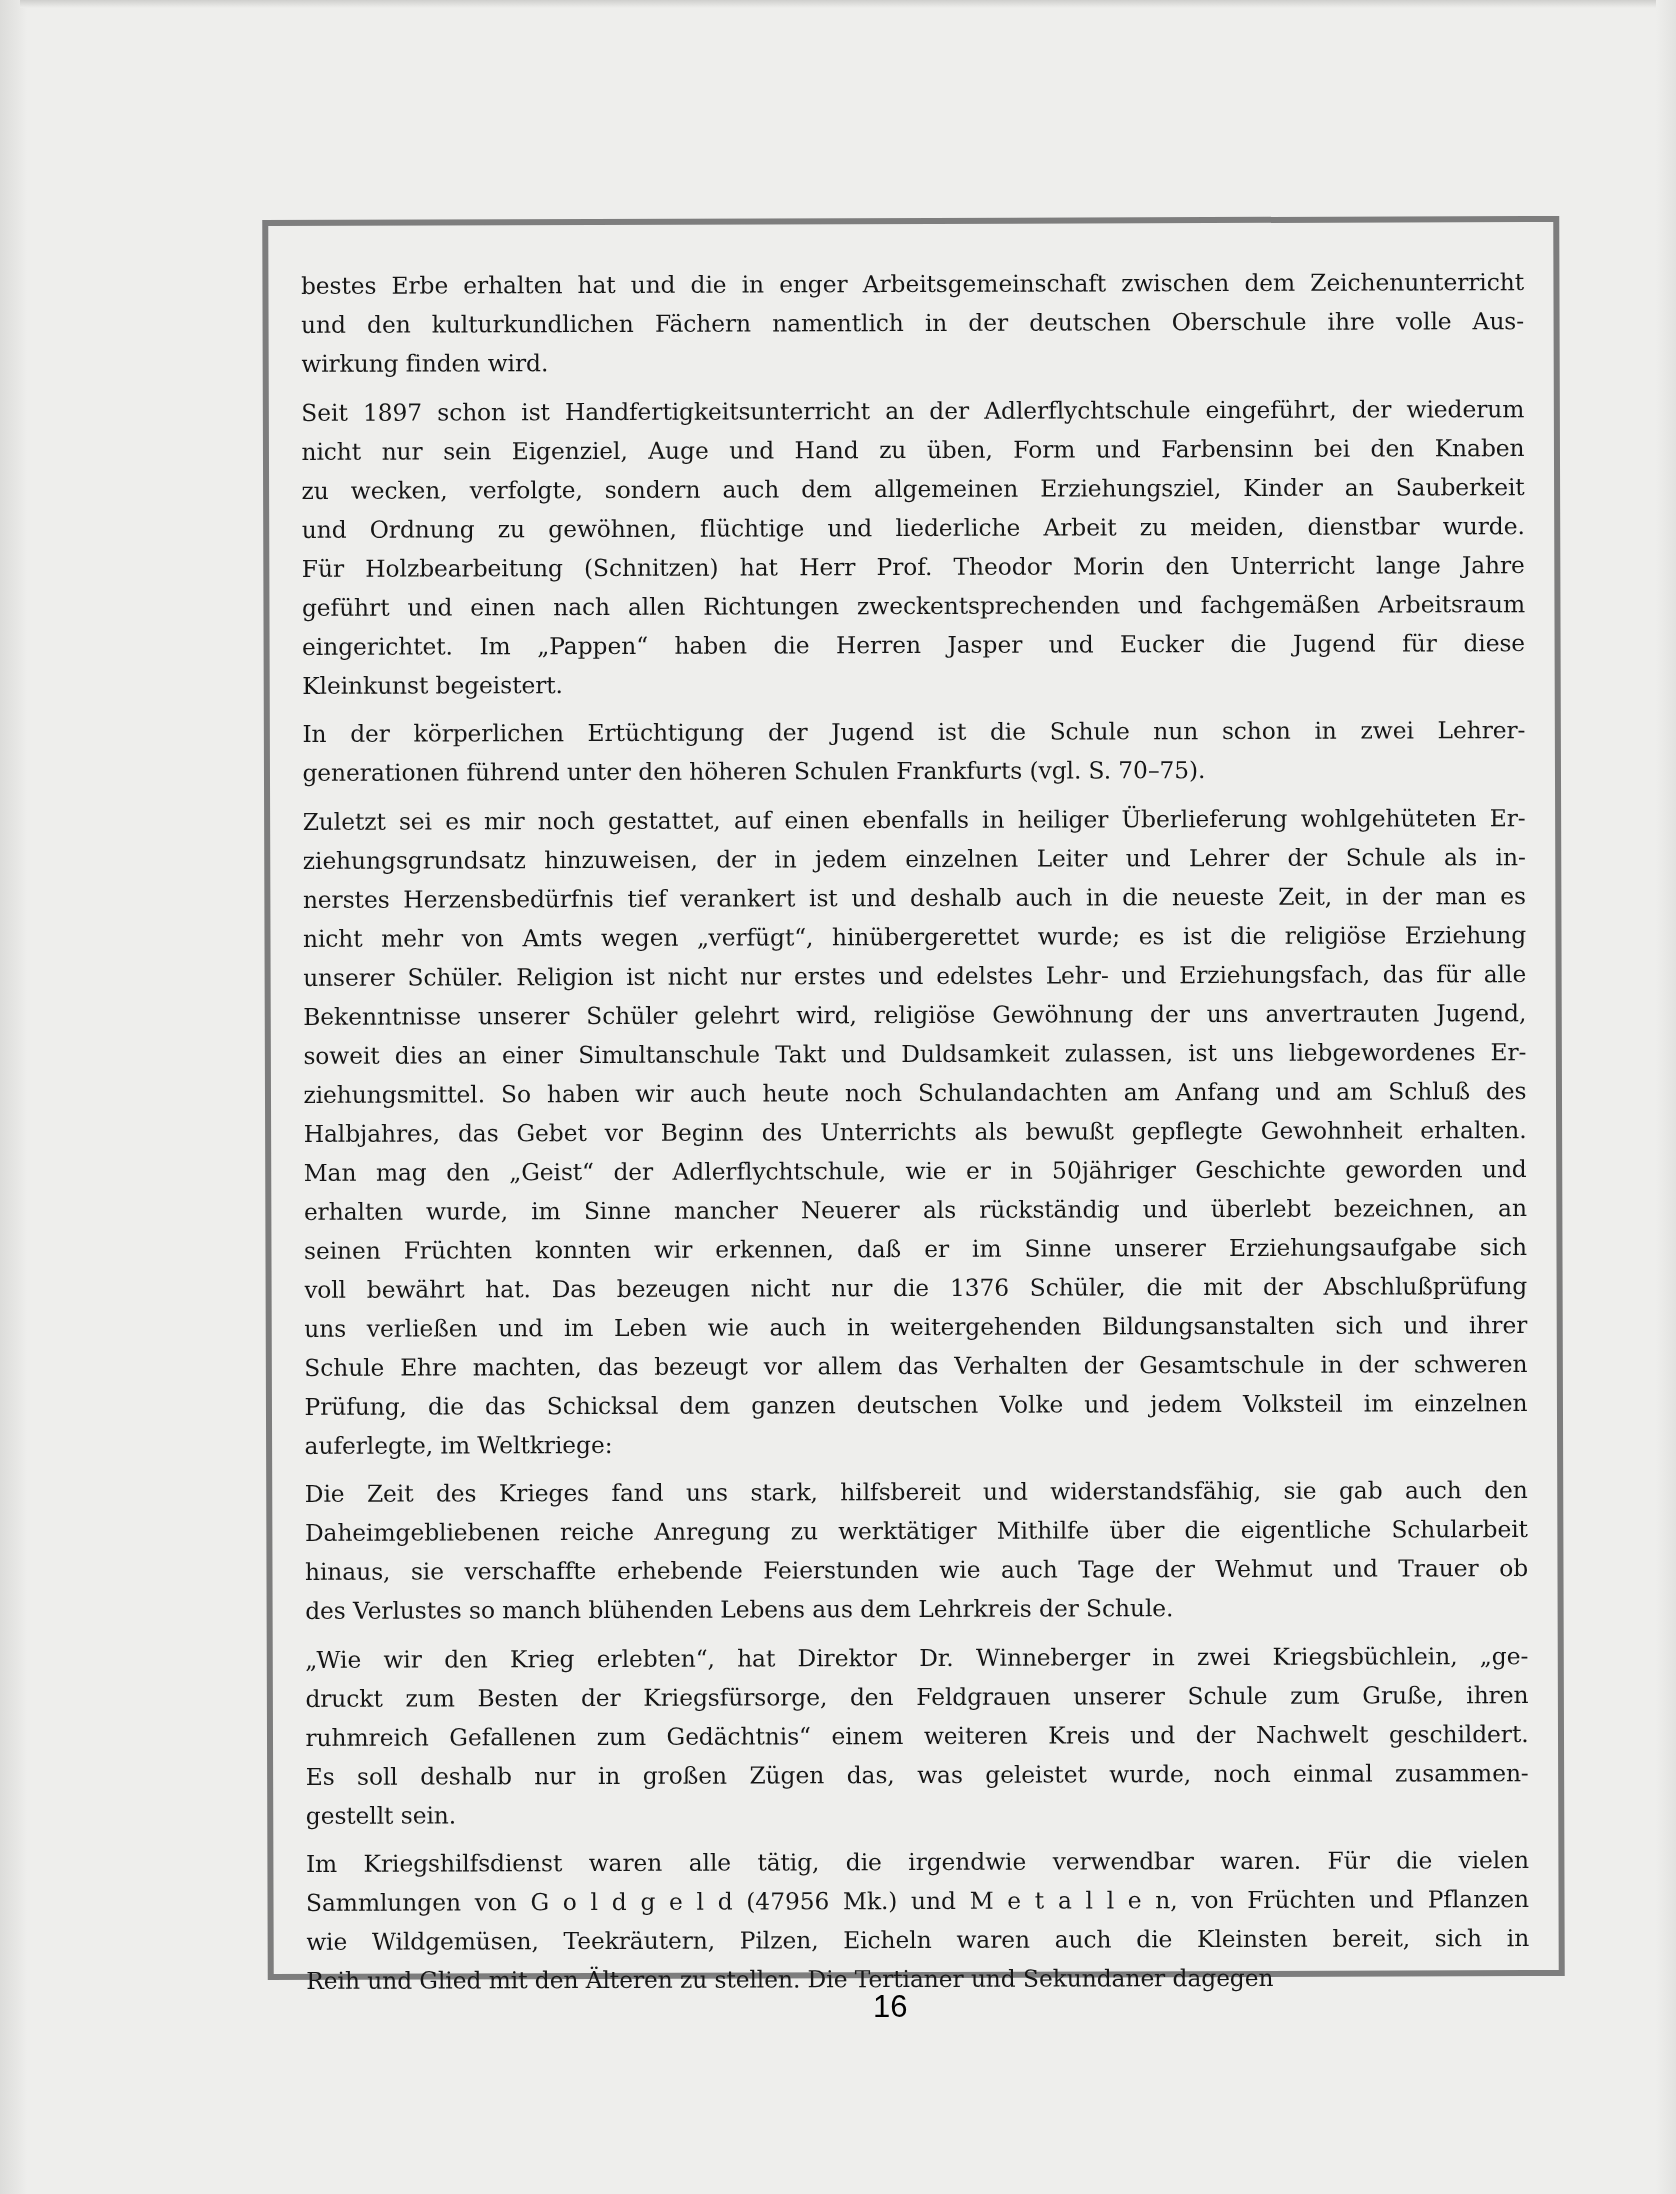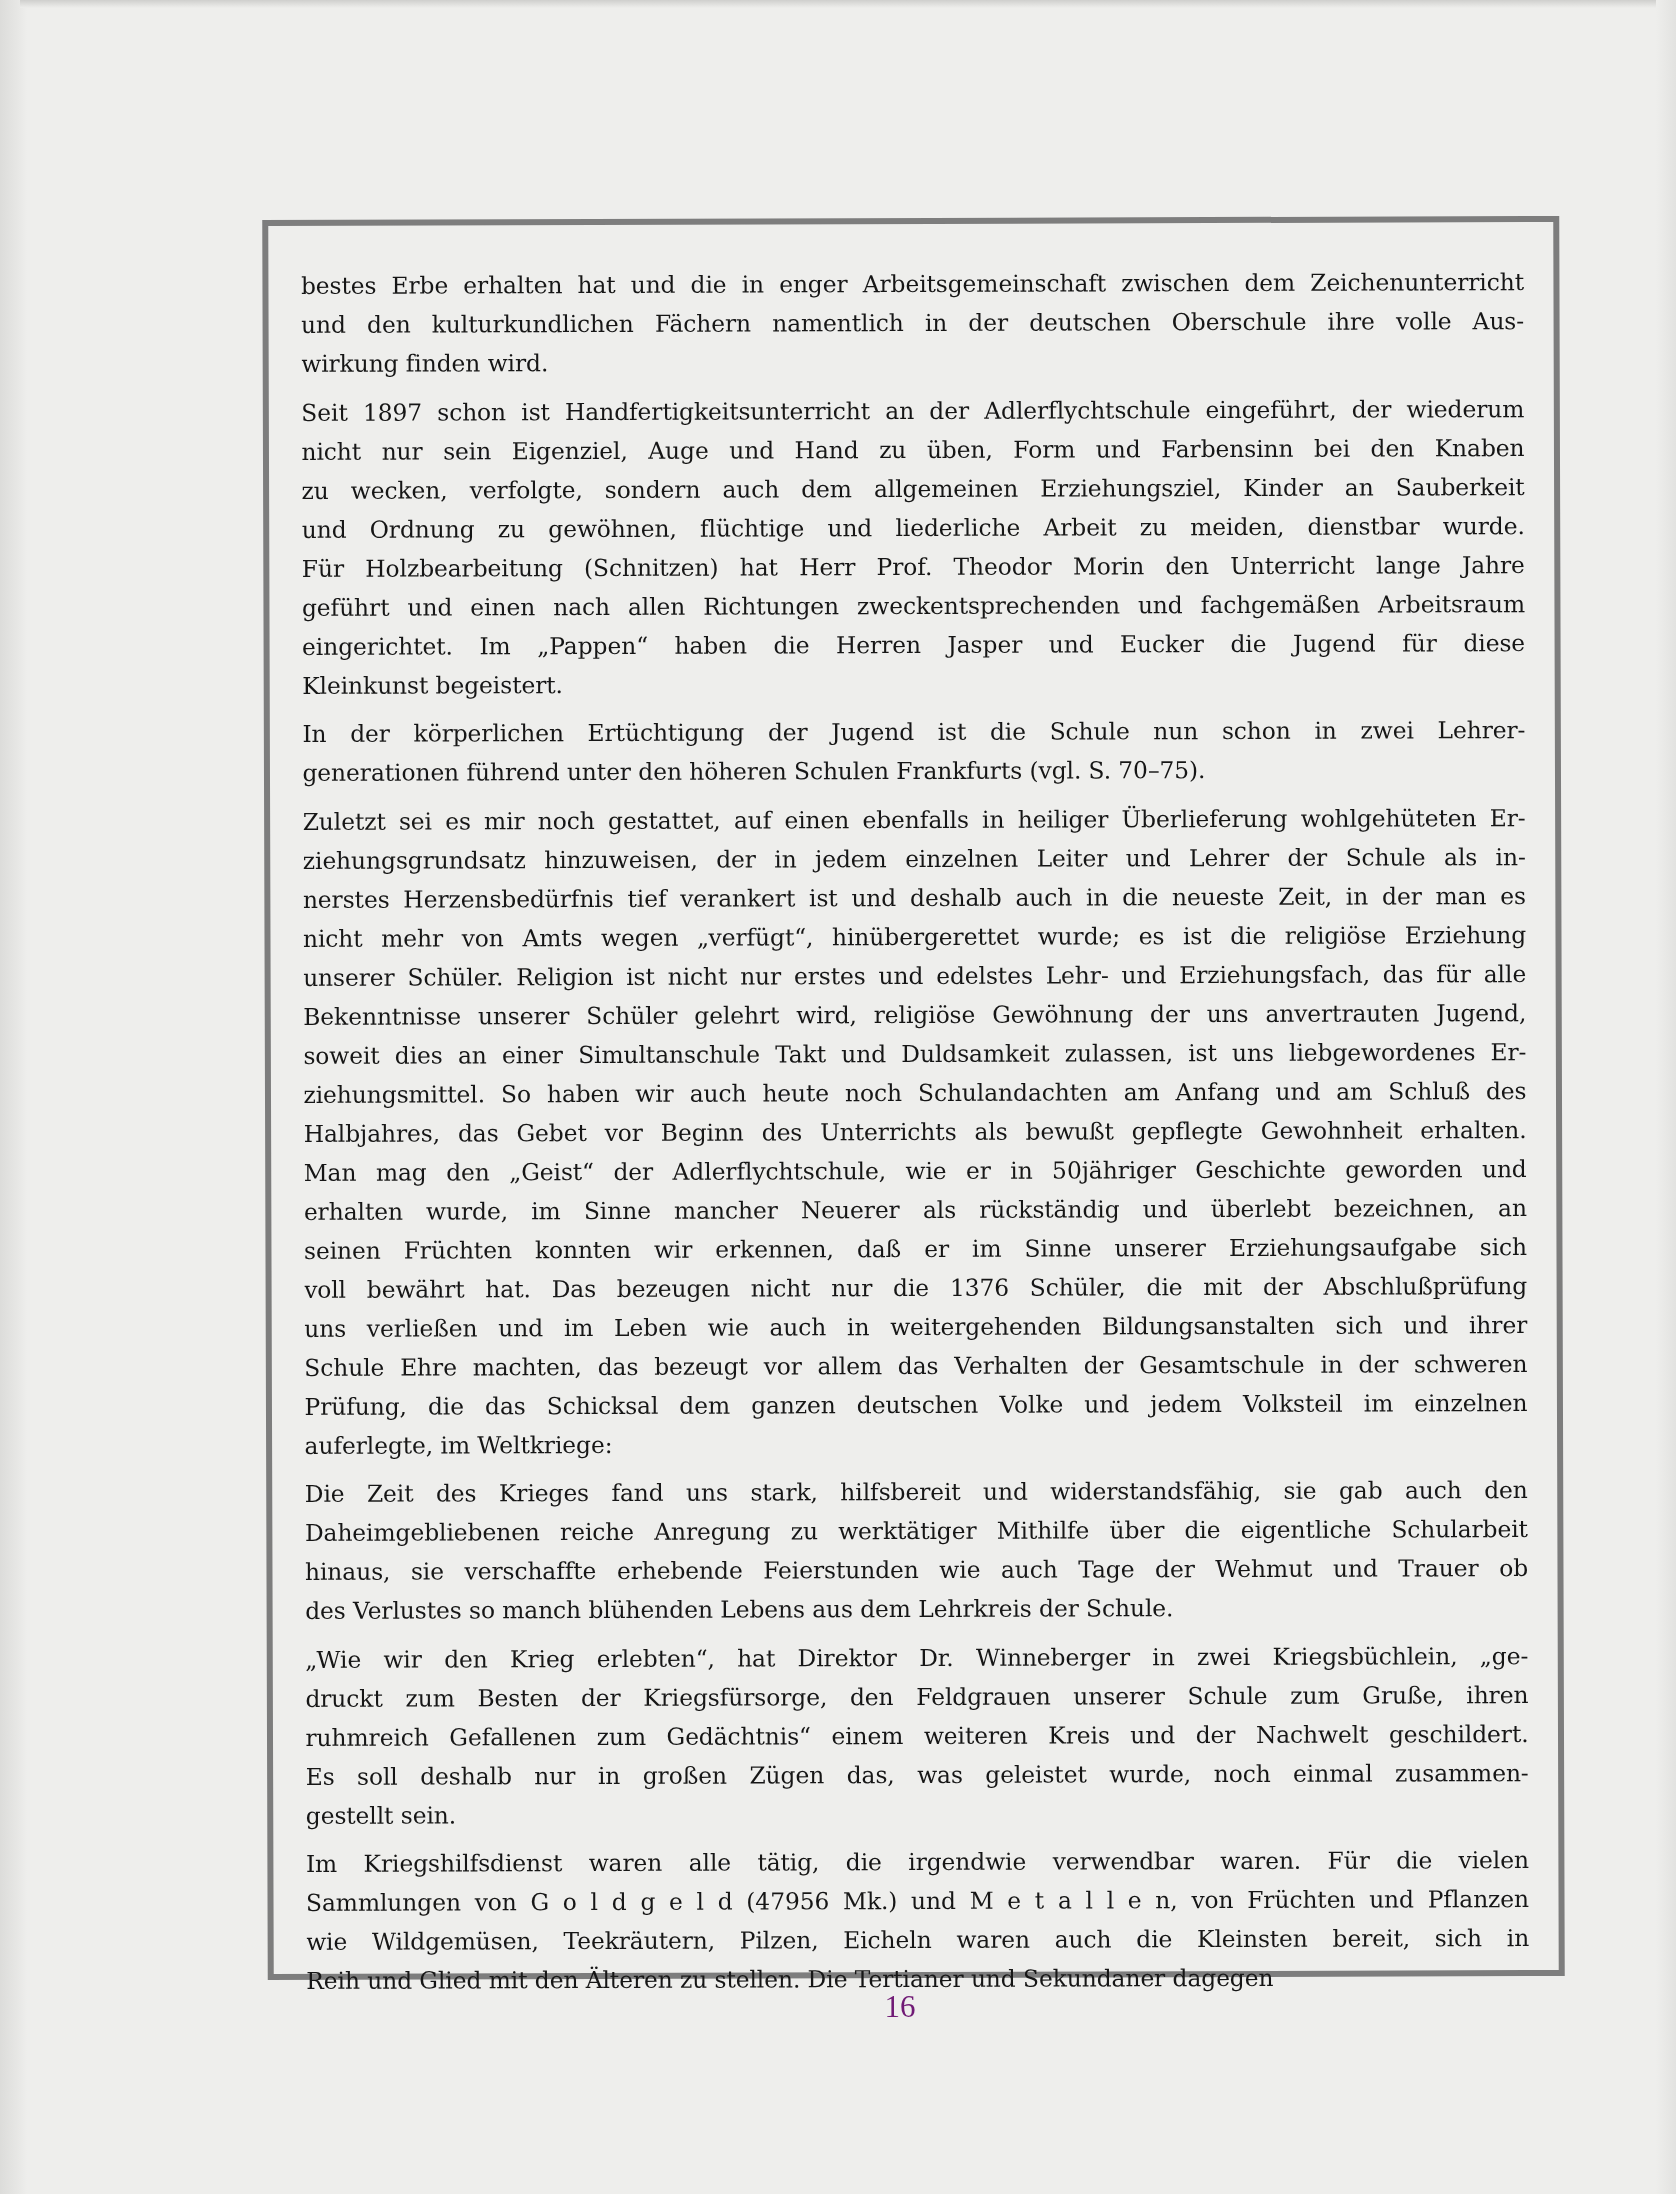--- a/index.html
+++ b/index.html
@@ -72,24 +72,24 @@
       overflow: hidden;
     }
     .line.last {
       text-align-last: left;
     }
     .page-number {
       position: absolute;
       left: 873px;
       top: 1989px;
       width: 54px;
-      text-align: center;
-      font-family: Liberation Serif, serif;
+      text-align: left;
+      font-family: Liberation Sans, sans-serif;
       font-size: 31px;
-      color: #701a75;
+      color: #000000;
     }
   </style>
 </head>
 <body>
 
 <div class="page-edge-left"></div>
 <div class="page-edge-top"></div>
 <div class="page-edge-right"></div>
 
 <div class="frame">

